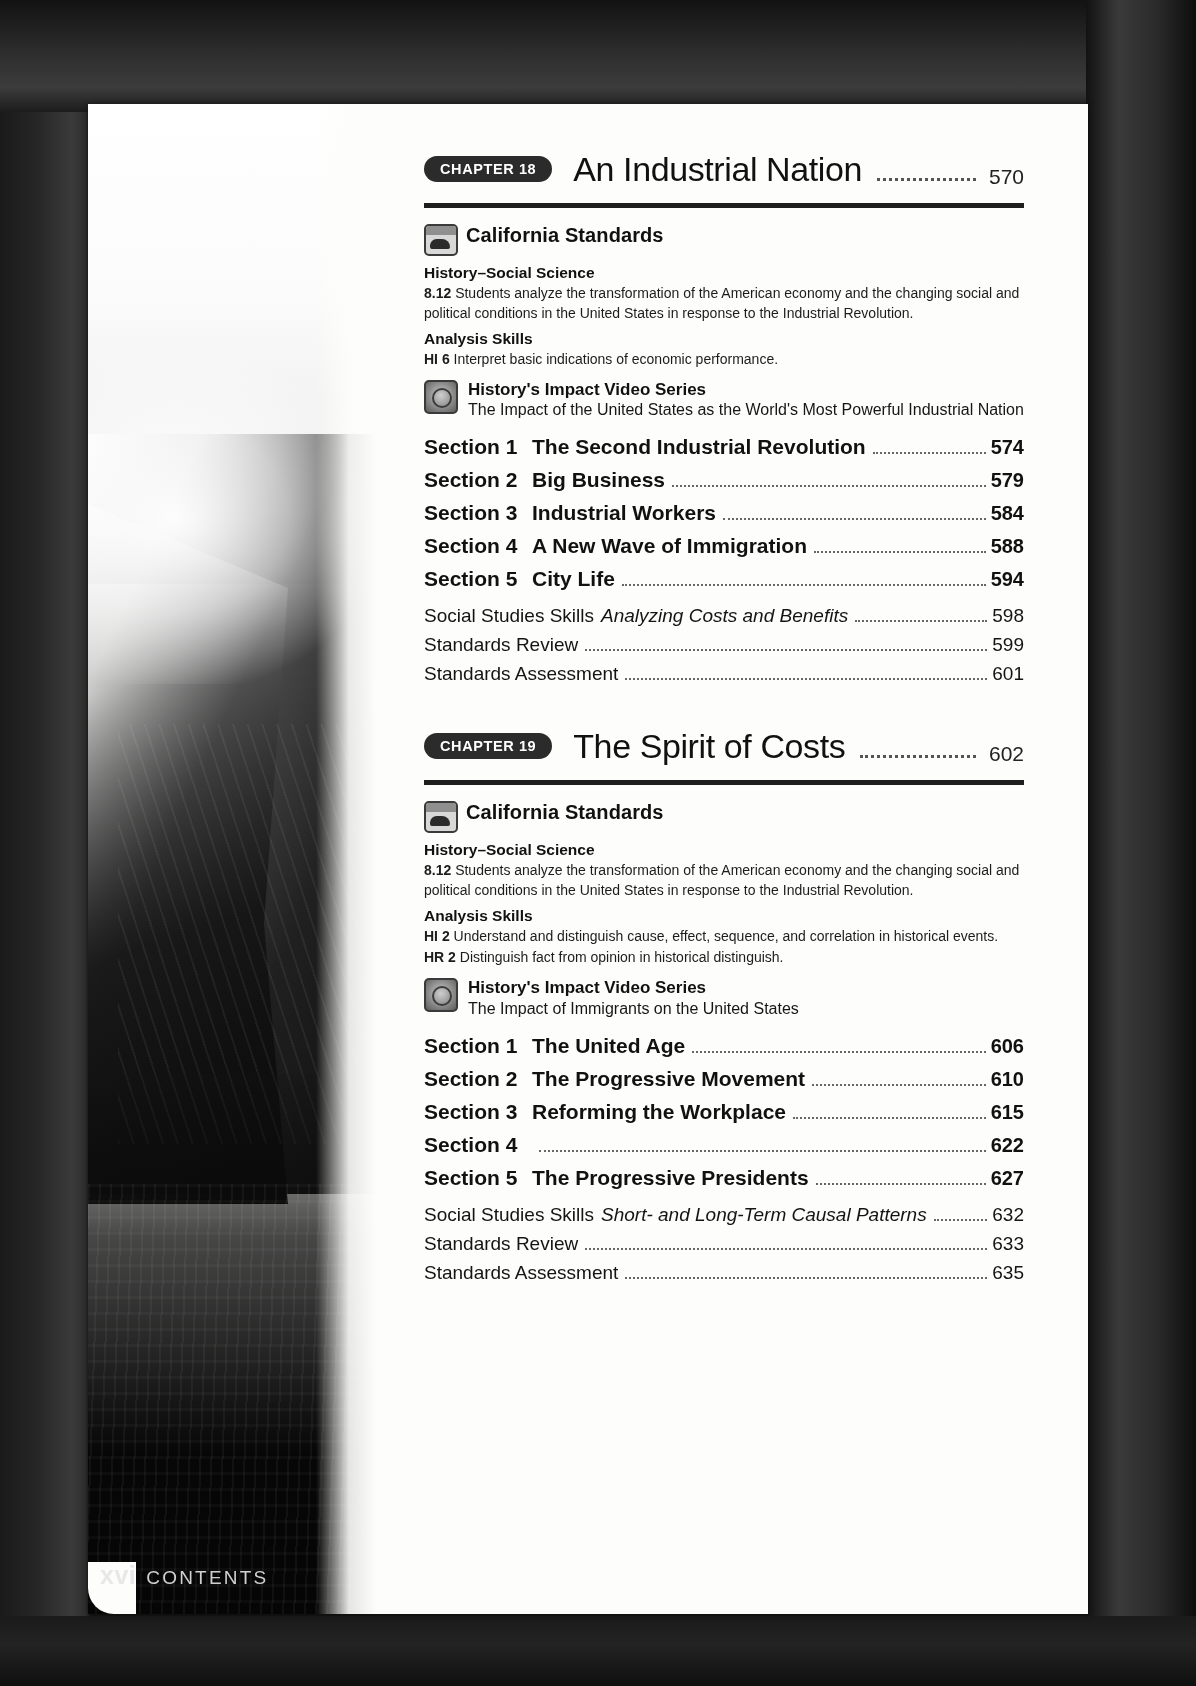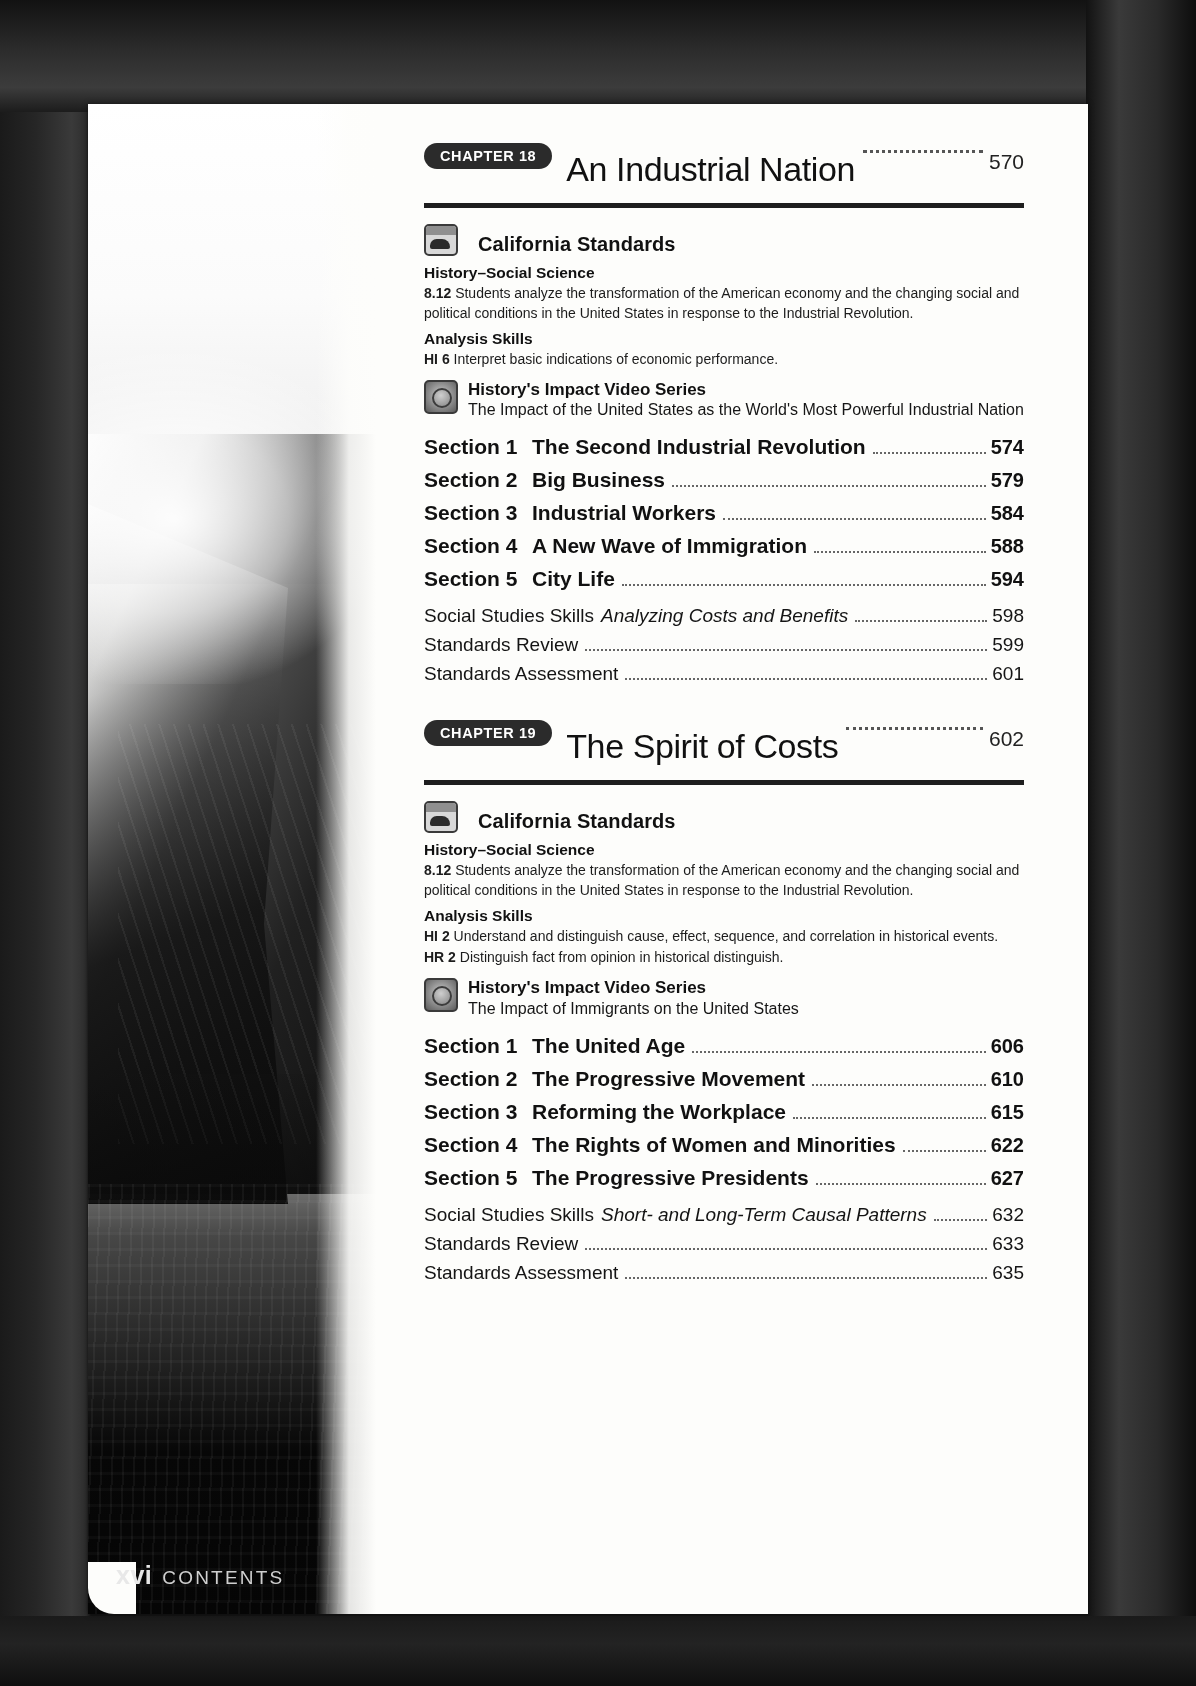--- a/index.html
+++ b/index.html
@@ -118,21 +118,21 @@
   }
   .photo-fade-right {
     position: absolute; right: 0; top: 0;
     width: 60px; height: 1510px;
     background: linear-gradient(90deg, rgba(255,255,255,0) 0%, rgba(253,253,251,0.9) 55%, #fdfdfb 100%);
   }
 
   
   .footer {
     position: absolute;
-    left: 116px;
+    left: 100px;
     bottom: 96px;
     color: #e8e8e8;
     display: flex;
     align-items: baseline;
     gap: 10px;
   }
   .footer .folio {
     font-size: 25px;
     font-weight: bold;
     letter-spacing: .5px;
@@ -149,22 +149,23 @@
     left: 424px;
     top: 150px;
     width: 600px;
     color: #111;
   }
 
   .chapter-block { margin-bottom: 42px; }
 
   .chapter-head {
     display: flex;
-    align-items: flex-start;
+    align-items: flex-end;
     white-space: nowrap;
+    gap: 7px;
   }
   .chapter-pill {
     display: inline-block;
     background: #2b2b2b;
     color: #ffffff;
     font-size: 14.5px;
     font-weight: bold;
     letter-spacing: .6px;
     padding: 5px 16px 5px 16px;
     border-radius: 14px;
@@ -190,22 +191,22 @@
   }
 
   .rule {
     height: 5px;
     background: #1e1e1e;
     margin: 14px 0 16px 0;
   }
 
   .std-head {
     display: flex;
-    align-items: flex-end;
-    gap: 20px;
+    align-items: flex-start;
+    gap: 8px;
     margin-bottom: 8px;
   }
   .bear-icon {
     width: 30px; height: 28px;
     background: #d8d8d8;
     border: 2px solid #3a3a3a;
     border-radius: 5px;
     position: relative;
     overflow: hidden;
     flex: 0 0 auto;
@@ -484,21 +485,20 @@
           <span class="pg">610</span>
         </div>
         <div class="section-row">
           <span class="section-label">Section 3</span>
           <span class="section-title">Reforming the Workplace</span>
           <span class="dots"></span>
           <span class="pg">615</span>
         </div>
         <div class="section-row">
           <span class="section-label">Section 4</span>
-          <span class="section-title">The Rights of Women and Minorities</span>
           <span class="dots"></span>
           <span class="pg">622</span>
         </div>
         <div class="section-row">
           <span class="section-label">Section 5</span>
           <span class="section-title">The Progressive Presidents</span>
           <span class="dots"></span>
           <span class="pg">627</span>
         </div>
       </div>

